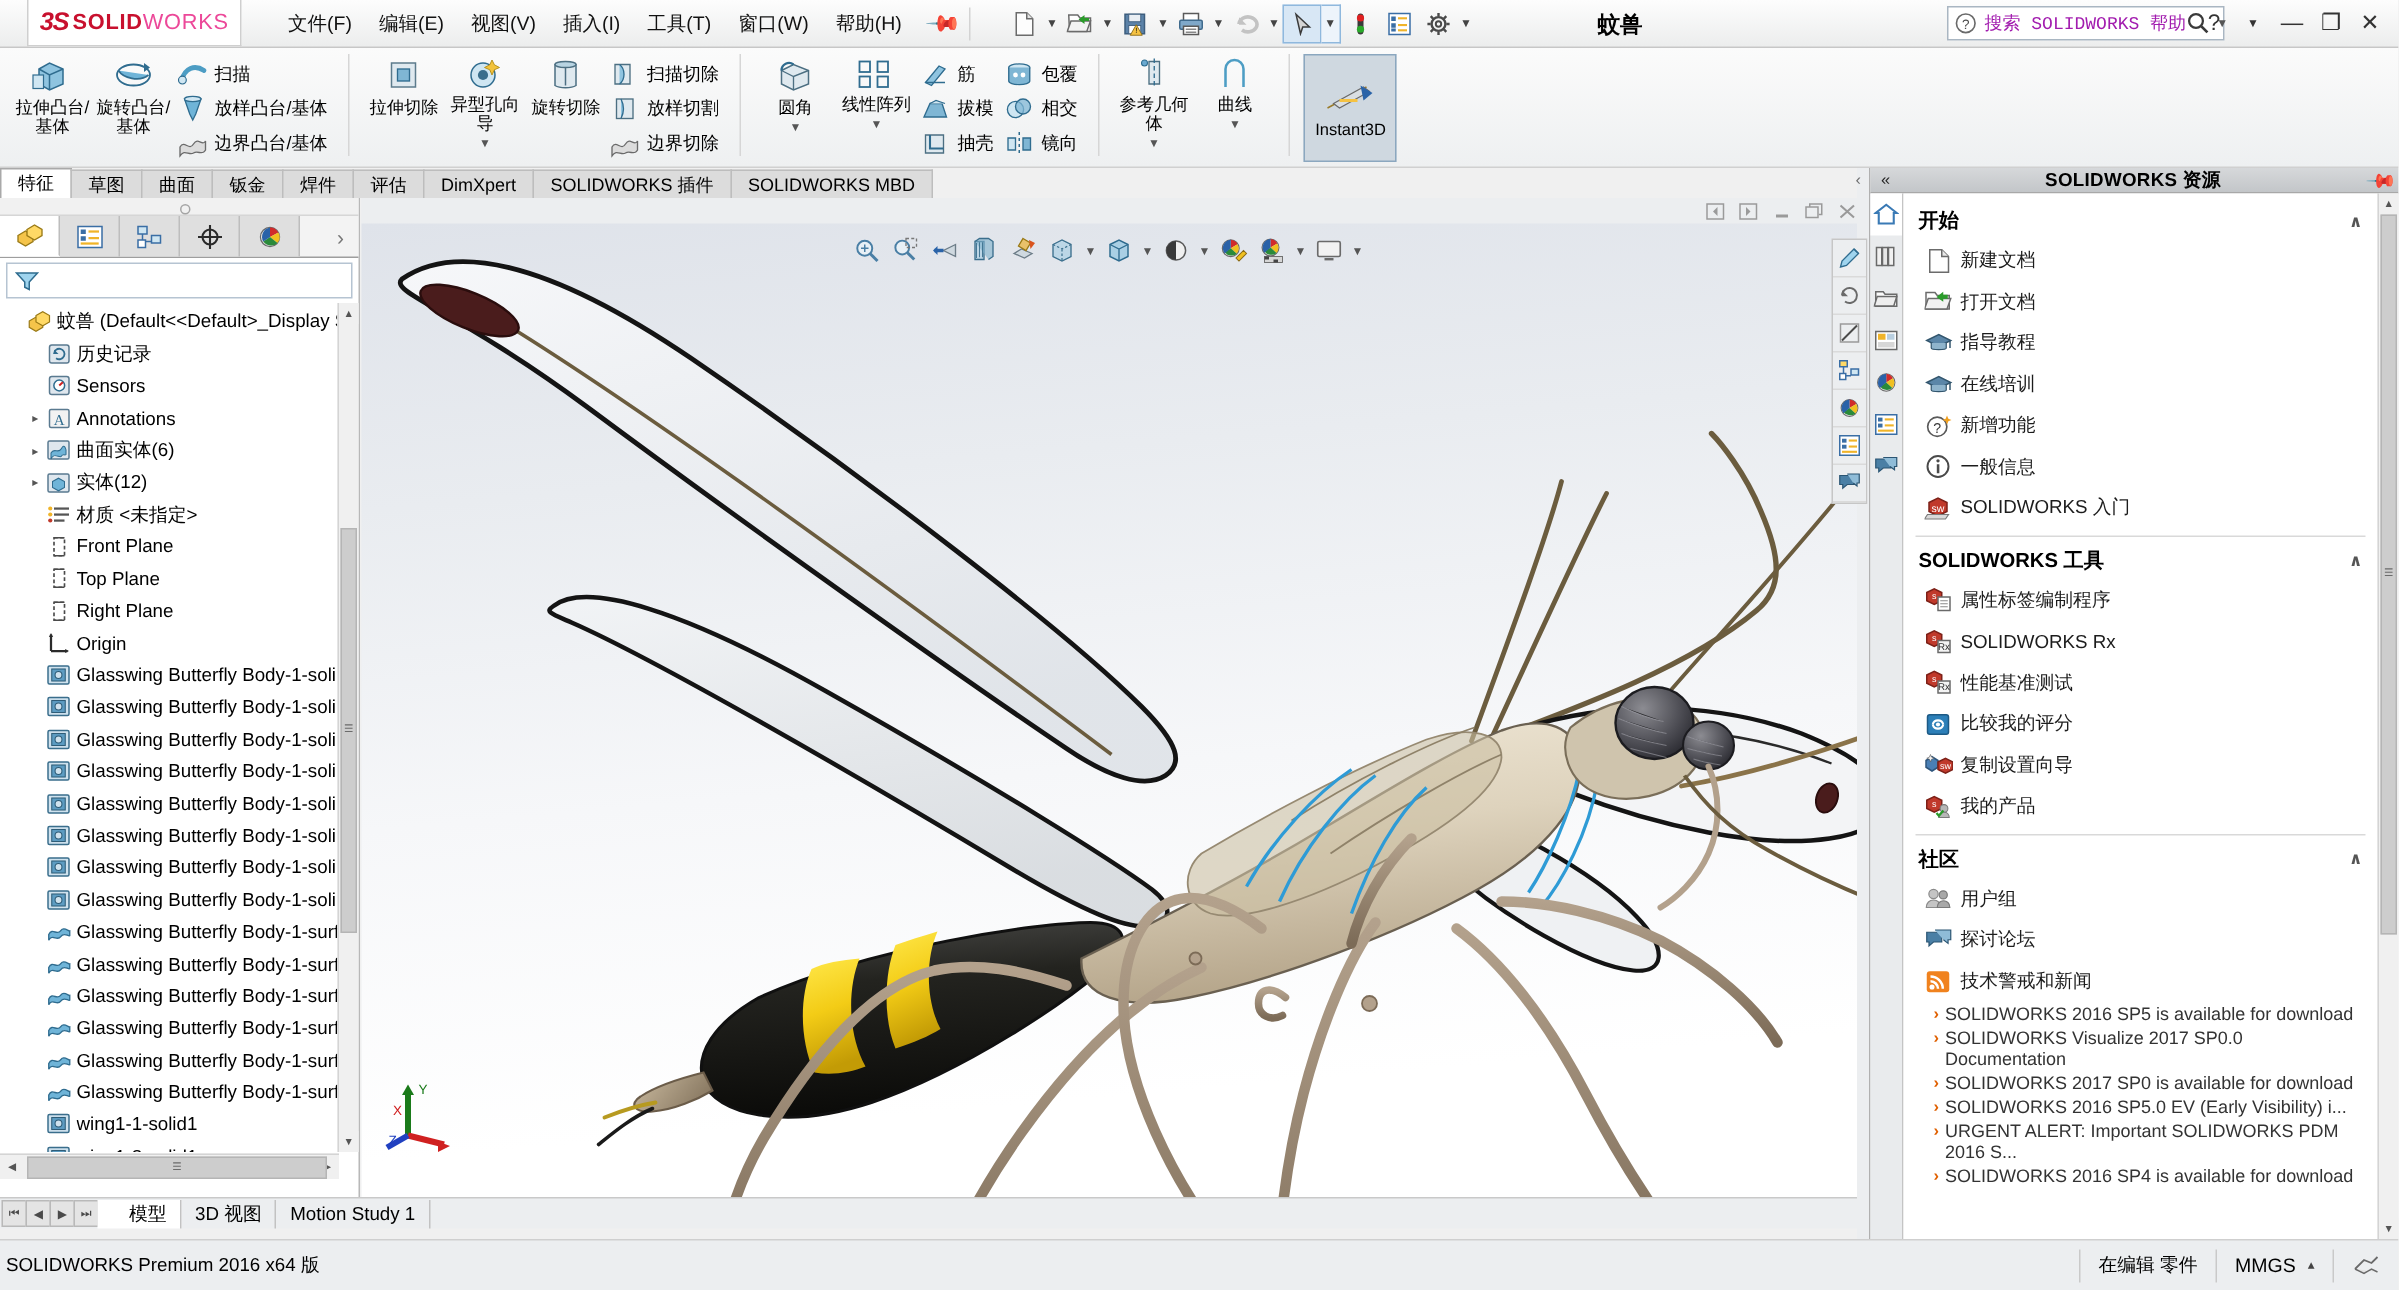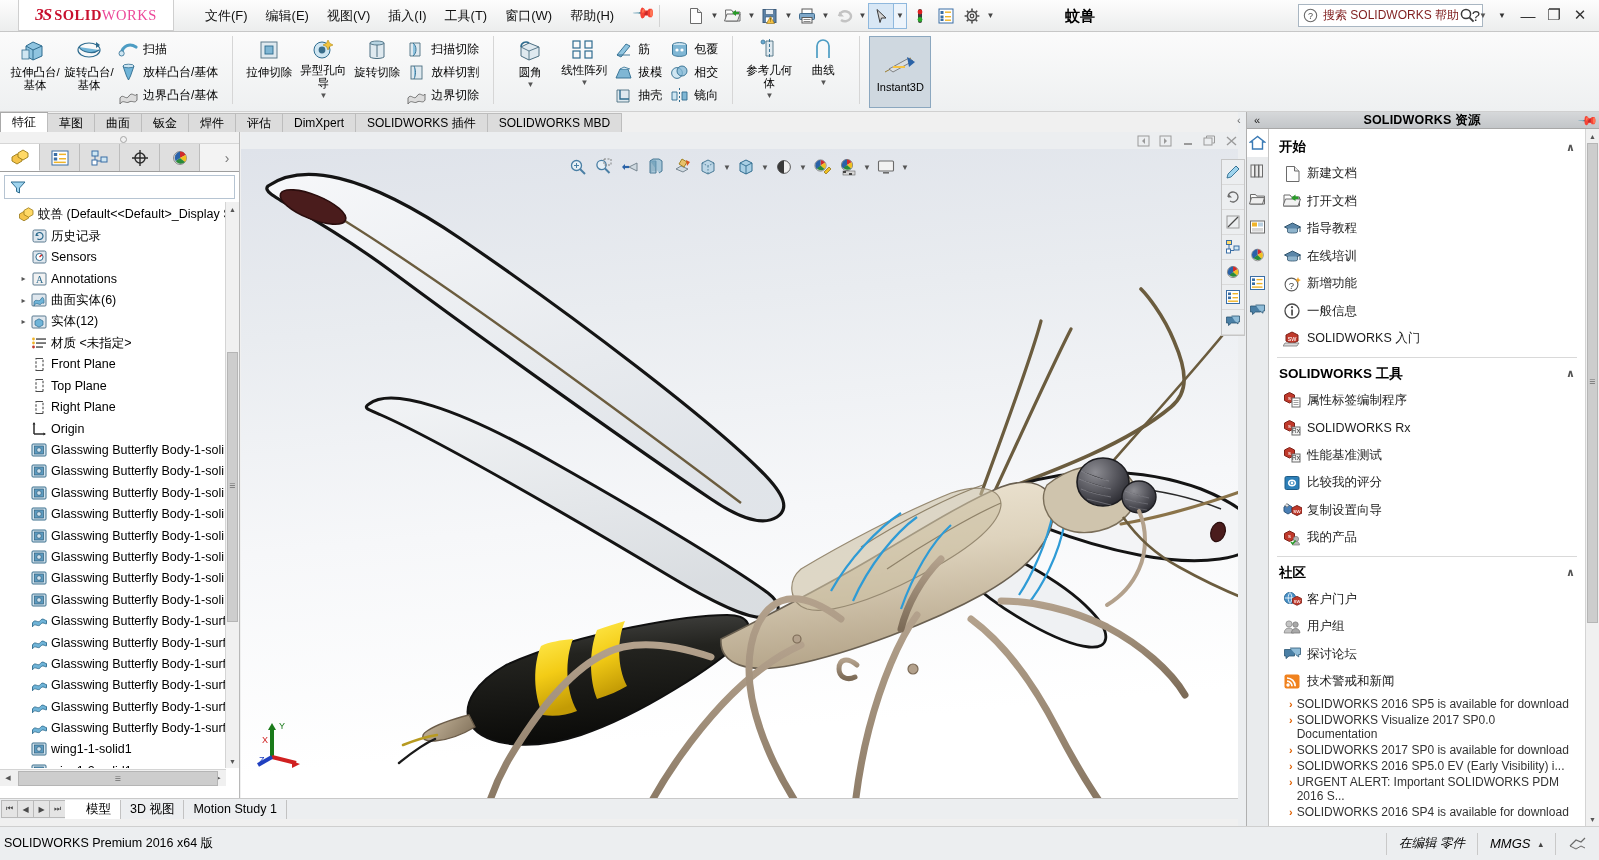--- a/index.html
+++ b/index.html
@@ -15,44 +15,44 @@
   #app { position:relative; width:1599px; height:860px; background:#f0f0f0; }
 
   
   .titlebar {
     position:absolute; left:0; top:0; width:1599px; height:32px;
     background:linear-gradient(#fdfdfd,#eceded);
     border-bottom:1px solid #c7c7c7;
     display:flex; align-items:center;
   }
   .logo-box {
-    width:156px; height:31px; margin-left:18px; background:#fff;
+    width:143px; height:31px; margin-left:18px; background:#fff;
     border:1px solid #cfcfcf; border-top:none;
-    display:flex; align-items:center; justify-content:center;font-family:Liberation Serif, serif;
+    display:flex; align-items:center; justify-content:center;
   }
   .logo-ds { color:#c8102e; font-weight:bold; font-style:italic; font-size:17px; letter-spacing:-1px;}
   .logo-solid { color:#c8102e; font-weight:bold; font-size:14.5px; letter-spacing:.5px; margin-left:3px;}
   .logo-works { color:#ec4899; font-weight:normal; font-size:14.5px; letter-spacing:.5px;}
 
-  .menubar { display:flex; margin-left:22px; }
+  .menubar { display:flex; align-items:center; margin-left:22px; }
   .menu-item { padding:3px 9px; font-size:13px; color:#111; cursor:default; white-space:nowrap;}
   .pin-icon { margin-left:10px; color:#1b6ec2; font-size:15px; transform:rotate(45deg); }
 
   .tb-sep { width:1px; height:22px; background:#d3d3d3; margin:0 7px; }
   .qat { display:flex; align-items:center; margin-left:16px; }
   .qat-btn { width:26px;height:26px; display:flex;align-items:center;justify-content:center; cursor:default;}
   .caret { font-size:8px; color:#444; width:11px; text-align:center; cursor:default;}
   .doc-title { position:absolute; left:1065px; top:7px; font-size:15px; font-weight:600;}
 
   .searchbox {
     position:absolute; right:116px; top:4px; width:185px; height:23px;
     border:1px solid #a9b6c2; background:#fff; display:flex; align-items:center;
   }
   .searchbox .sq { margin-left:4px; }
-  .search-placeholder { flex:1; font-size:12px; color:#7f1d1d; padding-left:5px; white-space:nowrap;}
+  .search-placeholder { flex:1; font-size:12px; color:#a21caf; padding-left:5px; white-space:nowrap;font-family:Liberation Mono, monospace;}
   .searchbox .mag { margin-right:3px; }
   .win-btns { position:absolute; right:8px; top:4px; display:flex; align-items:center; gap:4px;}
   .win-btn { width:22px;height:22px;display:flex;align-items:center;justify-content:center;font-size:15px;color:#333;cursor:default;}
 
   
   .ribbon {
     position:absolute; left:0; top:32px; width:1599px; height:80px;
     background:linear-gradient(#fbfbfb,#eef0f1);
     border-bottom:1px solid #d0d0d0;
     display:flex; align-items:flex-start; padding-left:4px;
@@ -162,21 +162,21 @@
   .btab { height:19px; padding:0 9px; font-size:12.5px; display:flex;align-items:center; border-right:1px solid #c2c2c2; cursor:default;}
   .btab.active { background:#fff;padding-left:21px; }
   .btab-fill { flex:1; border-right:1px solid #c2c2c2; height:19px;}
 
   
   .statusbar {
     position:absolute; left:0; top:826px; width:1599px; height:34px;
     background:#eceef0; border-top:1px solid #cfcfcf; display:flex; align-items:center;
   }
   .sb-left { font-size:12.5px; margin-left:4px; }
-  .sb-right { margin-left:auto; display:flex; align-items:center; height:22px;font-style:italic;}
+  .sb-right { margin-left:auto; display:flex; align-items:center; height:22px;}
   .sb-cell { padding:0 12px; font-size:12.5px; border-left:1px solid #c9c9c9; height:22px; display:flex;align-items:center;}
   .sb-cell.mm { font-size:13px; }
 
   
   .taskpane {
     position:absolute; left:1246px; top:112px; width:353px; height:714px;
     background:#fff; border-left:1px solid #b0b0b0;
   }
   .tp-header {
     height:17px; background:linear-gradient(#d6d8da,#c3c6c9); display:flex; align-items:center;
@@ -1529,31 +1529,20 @@
         <span class="tp-lbl">我的产品</span>
       </div>
 
       <div class="tp-section-title">
         <span>社区</span>
         <span class="chev">∧</span>
       </div>
       <div class="tp-item">
         <span class="tp-ic">
             <svg width="19" height="18" viewBox="0 0 19 18">
-              <circle cx="7" cy="8" r="5.6" fill="#4a92c8" stroke="#2b6a99"></circle>
-              <path d="M1.6 8h10.8M7 2.4c2.4 3 2.4 8.2 0 11.2M7 2.4c-2.4 3-2.4 8.2 0 11.2" fill="none" stroke="#e8f2f8" stroke-width=".9"></path>
-              <path d="M9.5 8.5l4.5-2.2 4.5 2.2v4.6L14 15.3 9.5 13.1z" fill="#c0392b" stroke="#7d2118" stroke-width=".8"></path>
-              <text x="14" y="12.6" font-size="5.4" text-anchor="middle" fill="#fff" font-family="Liberation Sans">sw</text>
-            </svg>
-          </span>
-        <span class="tp-lbl">客户门户</span>
-      </div>
-      <div class="tp-item">
-        <span class="tp-ic">
-            <svg width="19" height="18" viewBox="0 0 19 18">
               <circle cx="6" cy="6" r="3.1" fill="#c4c4c4" stroke="#8a8a8a" stroke-width=".8"></circle>
               <path d="M1.2 15c0-3.2 2.2-5 4.8-5s4.8 1.8 4.8 5z" fill="#c4c4c4" stroke="#8a8a8a" stroke-width=".8"></path>
               <circle cx="12.5" cy="6.6" r="2.7" fill="#a8a8a8" stroke="#7a7a7a" stroke-width=".8"></circle>
               <path d="M8.5 15c0-2.9 2-4.5 4.2-4.5s4.2 1.6 4.2 4.5z" fill="#a8a8a8" stroke="#7a7a7a" stroke-width=".8"></path>
             </svg>
           </span>
         <span class="tp-lbl">用户组</span>
       </div>
       <div class="tp-item">
         <span class="tp-ic">

